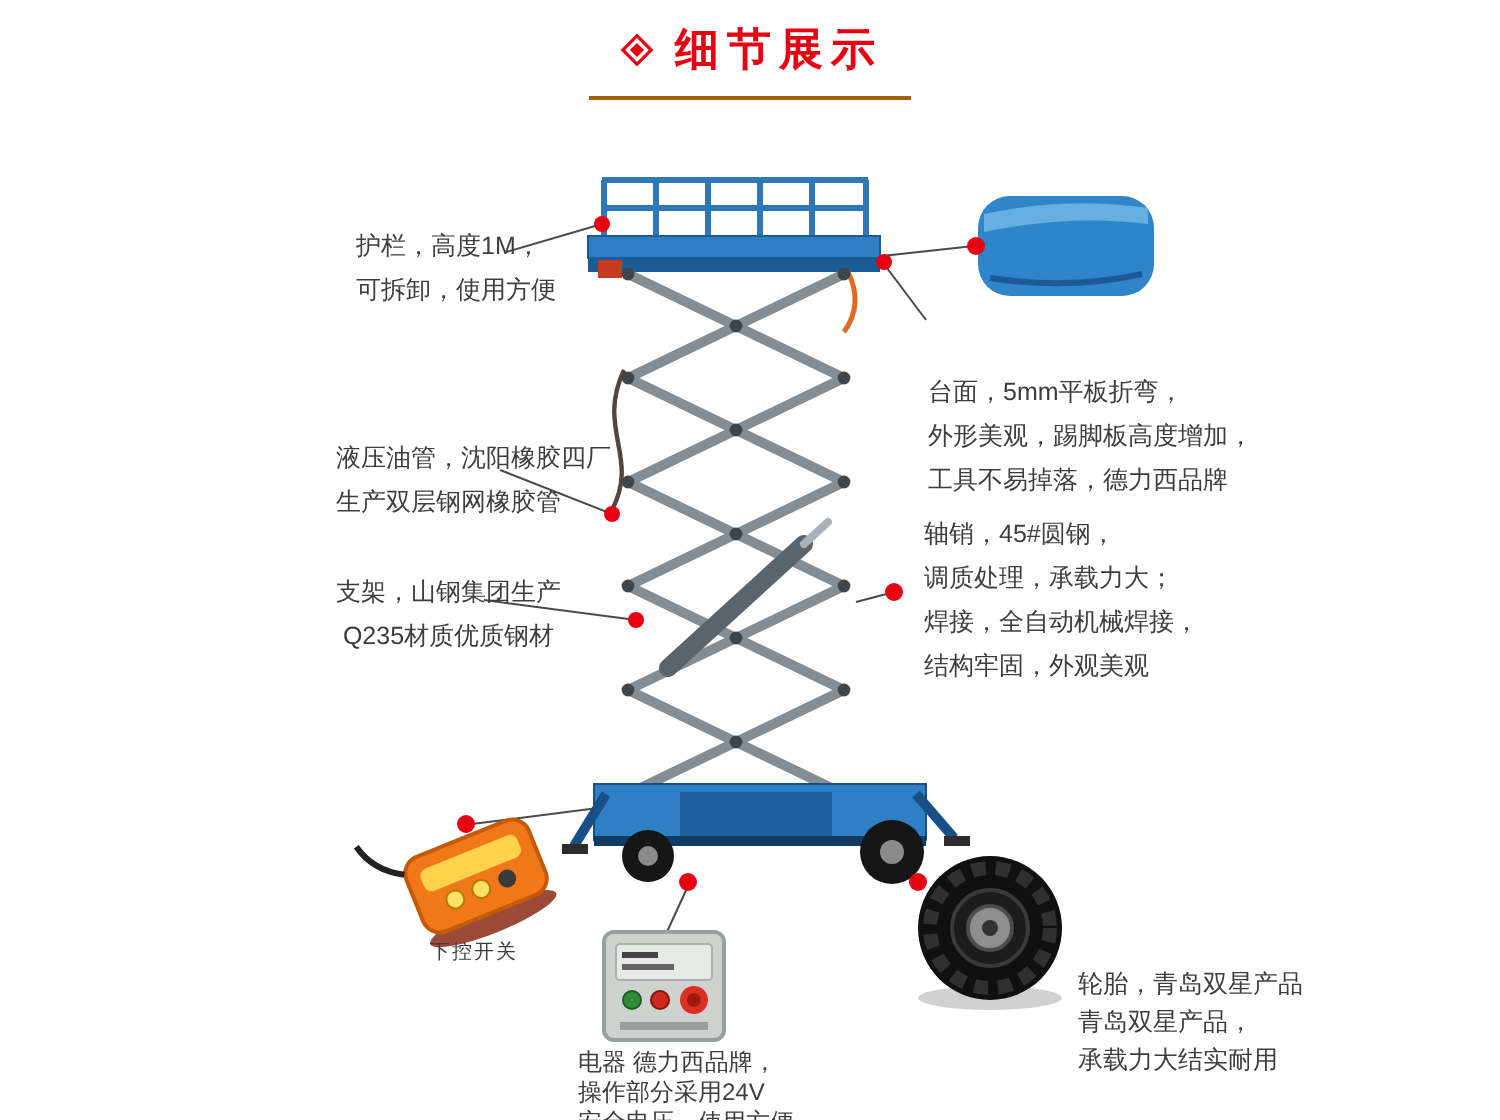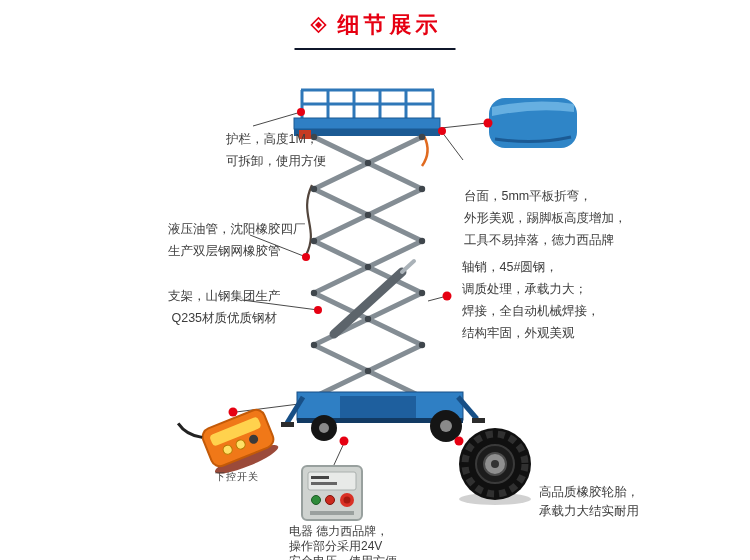--- a/index.html
+++ b/index.html
@@ -7,21 +7,21 @@
   body {
     background:#ffffff;
     font-family:"Liberation Sans","DejaVu Sans",sans-serif;
     position:relative; overflow:hidden;
   }
   .page { position:relative; width:750px; height:560px; background:#fff; overflow:hidden; }
   .stage { position:absolute; left:0; top:0; width:750px; height:560px; }
   .header {
     position:absolute; top:8px; left:50%; transform:translateX(-50%);
     display:flex; align-items:center; gap:9px;
-    color:#e60012; border-bottom:2px solid #0f172a;
+    color:#e60012; border-bottom:2px solid #a16207;
     padding:2px 14px 8px 14px;
   }
   .header .title { font-size:22px; font-weight:bold; letter-spacing:4px; }
   .label {
     position:absolute; font-size:12.5px; color:#3d3d3d;
     line-height:22px; white-space:nowrap;
   }
   .label span { display:block; }
   .lh19 { line-height:19px; }
   .lh15 { font-size:12px; line-height:15px; }
@@ -174,21 +174,21 @@
   <div class="header">
     <span style="display:inline-flex;">
       <svg width="20" height="20" viewBox="0 0 20 20">
         <rect x="5" y="5" width="10" height="10" transform="rotate(45 10 10)" fill="none" stroke="#e60012" stroke-width="1.6"></rect>
         <rect x="7.5" y="7.5" width="5" height="5" transform="rotate(45 10 10)" fill="#e60012"></rect>
       </svg>
     </span>
     <span class="title">细节展示</span>
   </div>
 
-  <div class="label" style="left:178px; top:128px;margin-left:48px;">
+  <div class="label" style="left:178px; top:112px;">
     <span>护栏，高度1M，</span>
     <span>可拆卸，使用方便</span>
   </div>
 
   <div class="label" style="left:464px; top:150px;margin-top:35px;">
     <span>台面，5mm平板折弯，</span>
     <span>外形美观，踢脚板高度增加，</span>
     <span>工具不易掉落，德力西品牌</span>
   </div>
 
@@ -213,17 +213,18 @@
     <span>下控开关</span>
   </div>
 
   <div class="label lh15" style="left:289px; top:524px;">
     <span>电器 德力西品牌，</span>
     <span>操作部分采用24V</span>
     <span>安全电压，使用方便</span>
   </div>
 
   <div class="label lh19" style="left:539px; top:483px;">
-    <span>高品质橡胶轮胎，</span>
+    <span>轮胎，青岛双星产品</span>
+    <span>青岛双星产品，</span>
     <span>承载力大结实耐用</span>
   </div>
 
 </div>
 
 </body></html>

